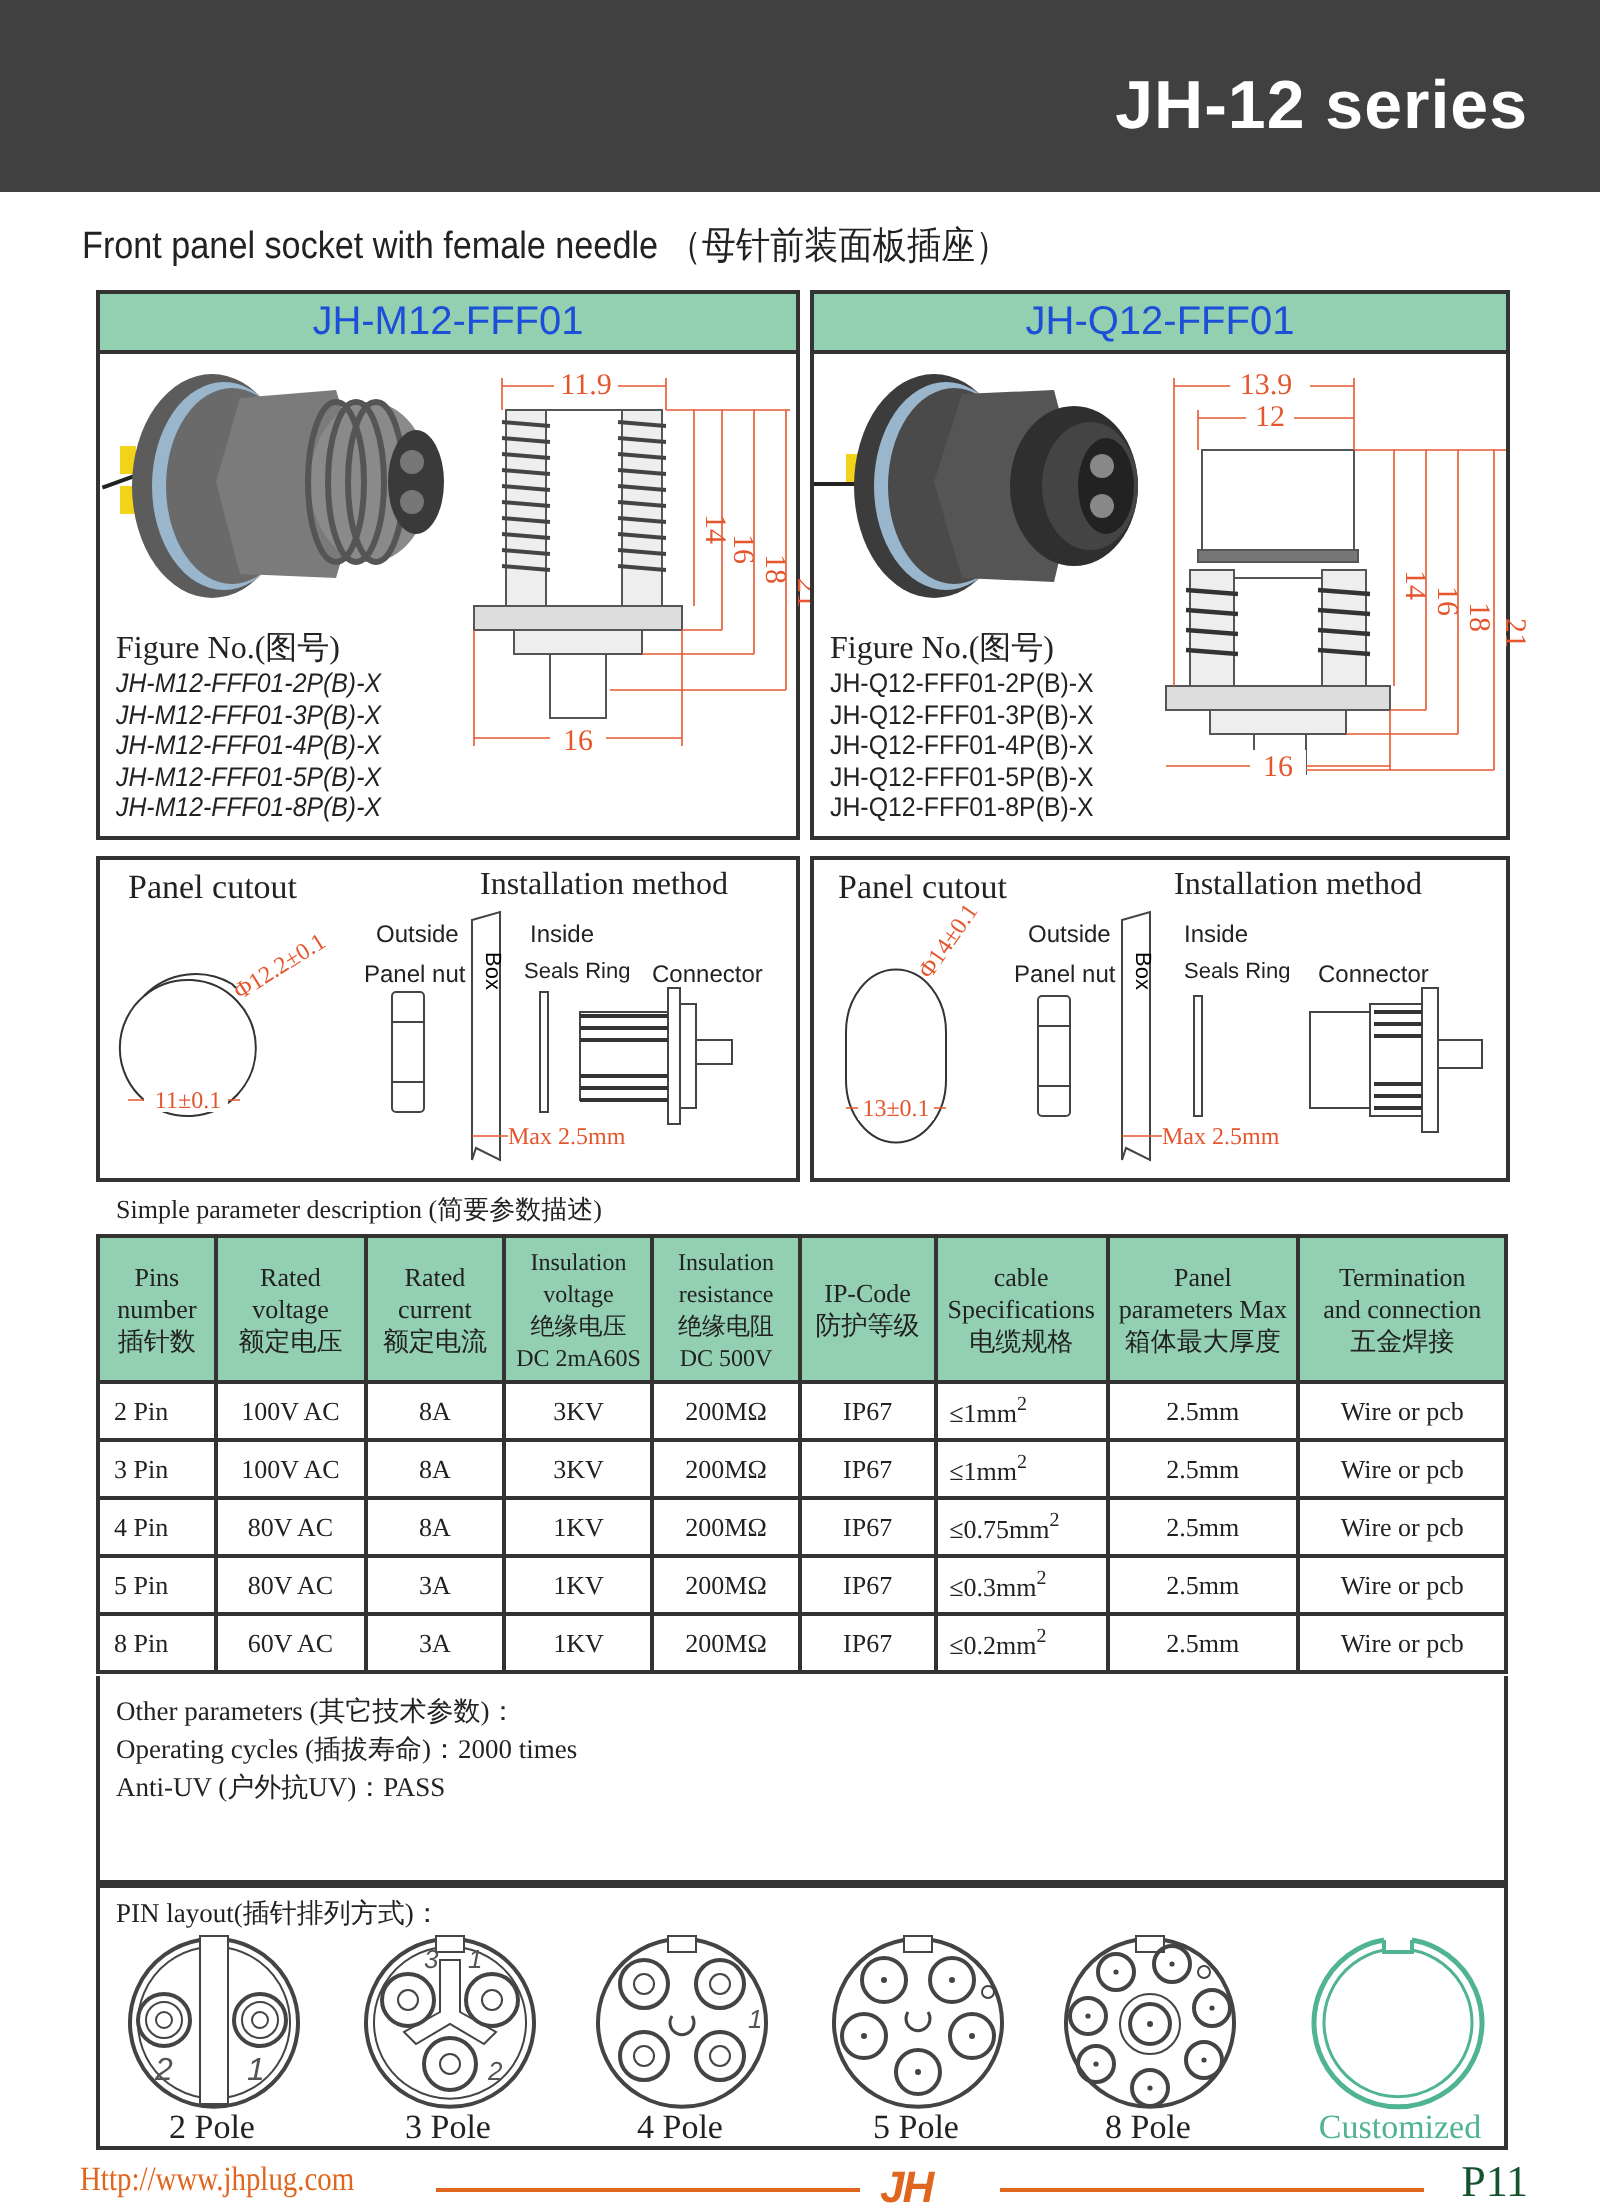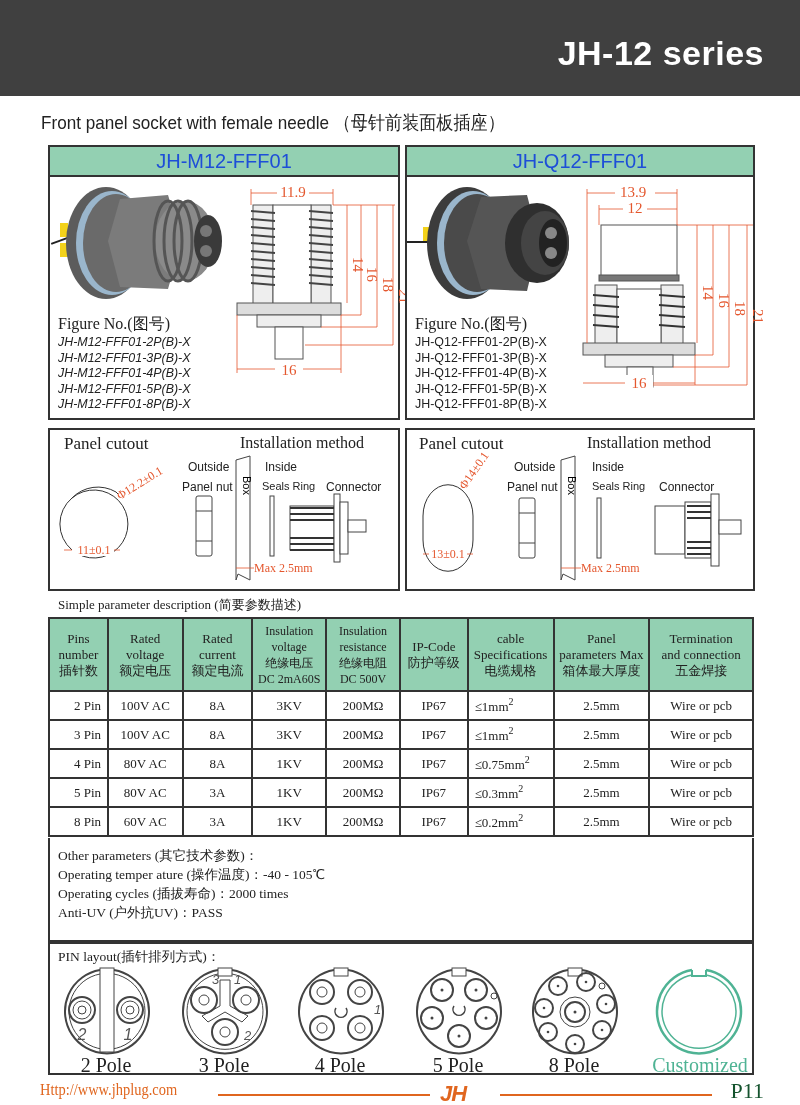--- a/index.html
+++ b/index.html
@@ -13,27 +13,27 @@
 .fig-list{position:absolute;left:8px;font-family:"Liberation Sans",sans-serif;font-size:13.5px;line-height:15.5px;font-weight:500;}
 .fig-list div{transform:scaleX(0.92);transform-origin:left;white-space:nowrap;}
 svg{position:absolute;overflow:visible;}
 .dim{fill:#e4572e;font-family:"Liberation Serif",serif;}
 .cut-title{position:absolute;font-size:17px;white-space:nowrap;}
 .small-sans{position:absolute;font-family:"Liberation Sans",sans-serif;font-size:12px;white-space:nowrap;}
 .param-title{position:absolute;left:58px;top:596px;font-size:13px;white-space:nowrap;}
 table.spec{position:absolute;left:48px;top:617px;width:706px;border-collapse:collapse;border:2px solid #333;}
 table.spec th{background:#93d0b2;border:2px solid #333;font-weight:normal;font-size:13px;line-height:16px;height:73px;text-align:center;vertical-align:middle;padding:0 1px;}
 table.spec td{border:2px solid #333;height:29px;font-size:13px;text-align:center;}
-table.spec td.left{text-align:left;padding-left:24px;}
+table.spec td.left{text-align:left;padding-left:7px;}
 table.spec td.cab{text-align:left;padding-left:6px;}
 sup{font-size:10px;vertical-align:6px;}
 .other{position:absolute;left:48px;top:838px;width:706px;height:104px;border:2px solid #333;border-top:none;padding:8px 8px;font-size:13.5px;line-height:19px;}
 .pins{position:absolute;left:48px;top:942px;width:706px;height:133px;border:2px solid #333;}
 .pins-title{position:absolute;left:8px;top:4px;font-size:13.5px;}
-.pole-label{position:absolute;top:110px;font-size:20px;width:100px;text-align:center;}
+.pole-label{position:absolute;top:110px;font-size:17px;width:100px;text-align:center;}
 .footer-url{position:absolute;left:40px;top:1080px;font-size:17px;color:#e0661f;transform:scaleX(0.85);transform-origin:left;white-space:nowrap;}
 .footer-line{position:absolute;top:1094px;height:1.5px;background:#e0661f;}
 .footer-page{position:absolute;right:36px;top:1078px;font-size:22px;color:#14532d;}
 .footer-logo{position:absolute;left:440px;top:1081px;font-family:"Liberation Sans",sans-serif;font-weight:bold;font-style:italic;font-size:22px;color:#e0661f;letter-spacing:-1px;}
 </style>
 </head>
 <body>
 
 <div class="banner">
   <div class="banner-title">JH-12 series</div>
@@ -367,21 +367,20 @@
       <td>IP67</td>
       <td class="cab"><span>≤0.2mm</span><sup>2</sup></td>
       <td>2.5mm</td>
       <td>Wire or pcb</td>
     </tr>
   </tbody>
 </table>
 
 <div class="other">
   <div>Other parameters (其它技术参数)：</div>
-  <div>Operating temper ature (操作温度)：-40 - 105℃</div>
   <div>Operating cycles (插拔寿命)：2000 times</div>
   <div>Anti-UV (户外抗UV)：PASS</div>
 </div>
 
 <div class="pins">
   <div class="pins-title">PIN layout(插针排列方式)：</div>
   <svg style="left:12px;top:22px" width="90" height="90" viewBox="0 0 90 90">
     <path d="M38 4 A42 42 0 1 0 52 4" fill="none" stroke="#444" stroke-width="2"></path>
     <path d="M38 8 A38 38 0 1 0 52 8" fill="none" stroke="#444" stroke-width="1"></path>
     <rect x="38" y="2" width="14" height="84" fill="#fff" stroke="#444"></rect>

